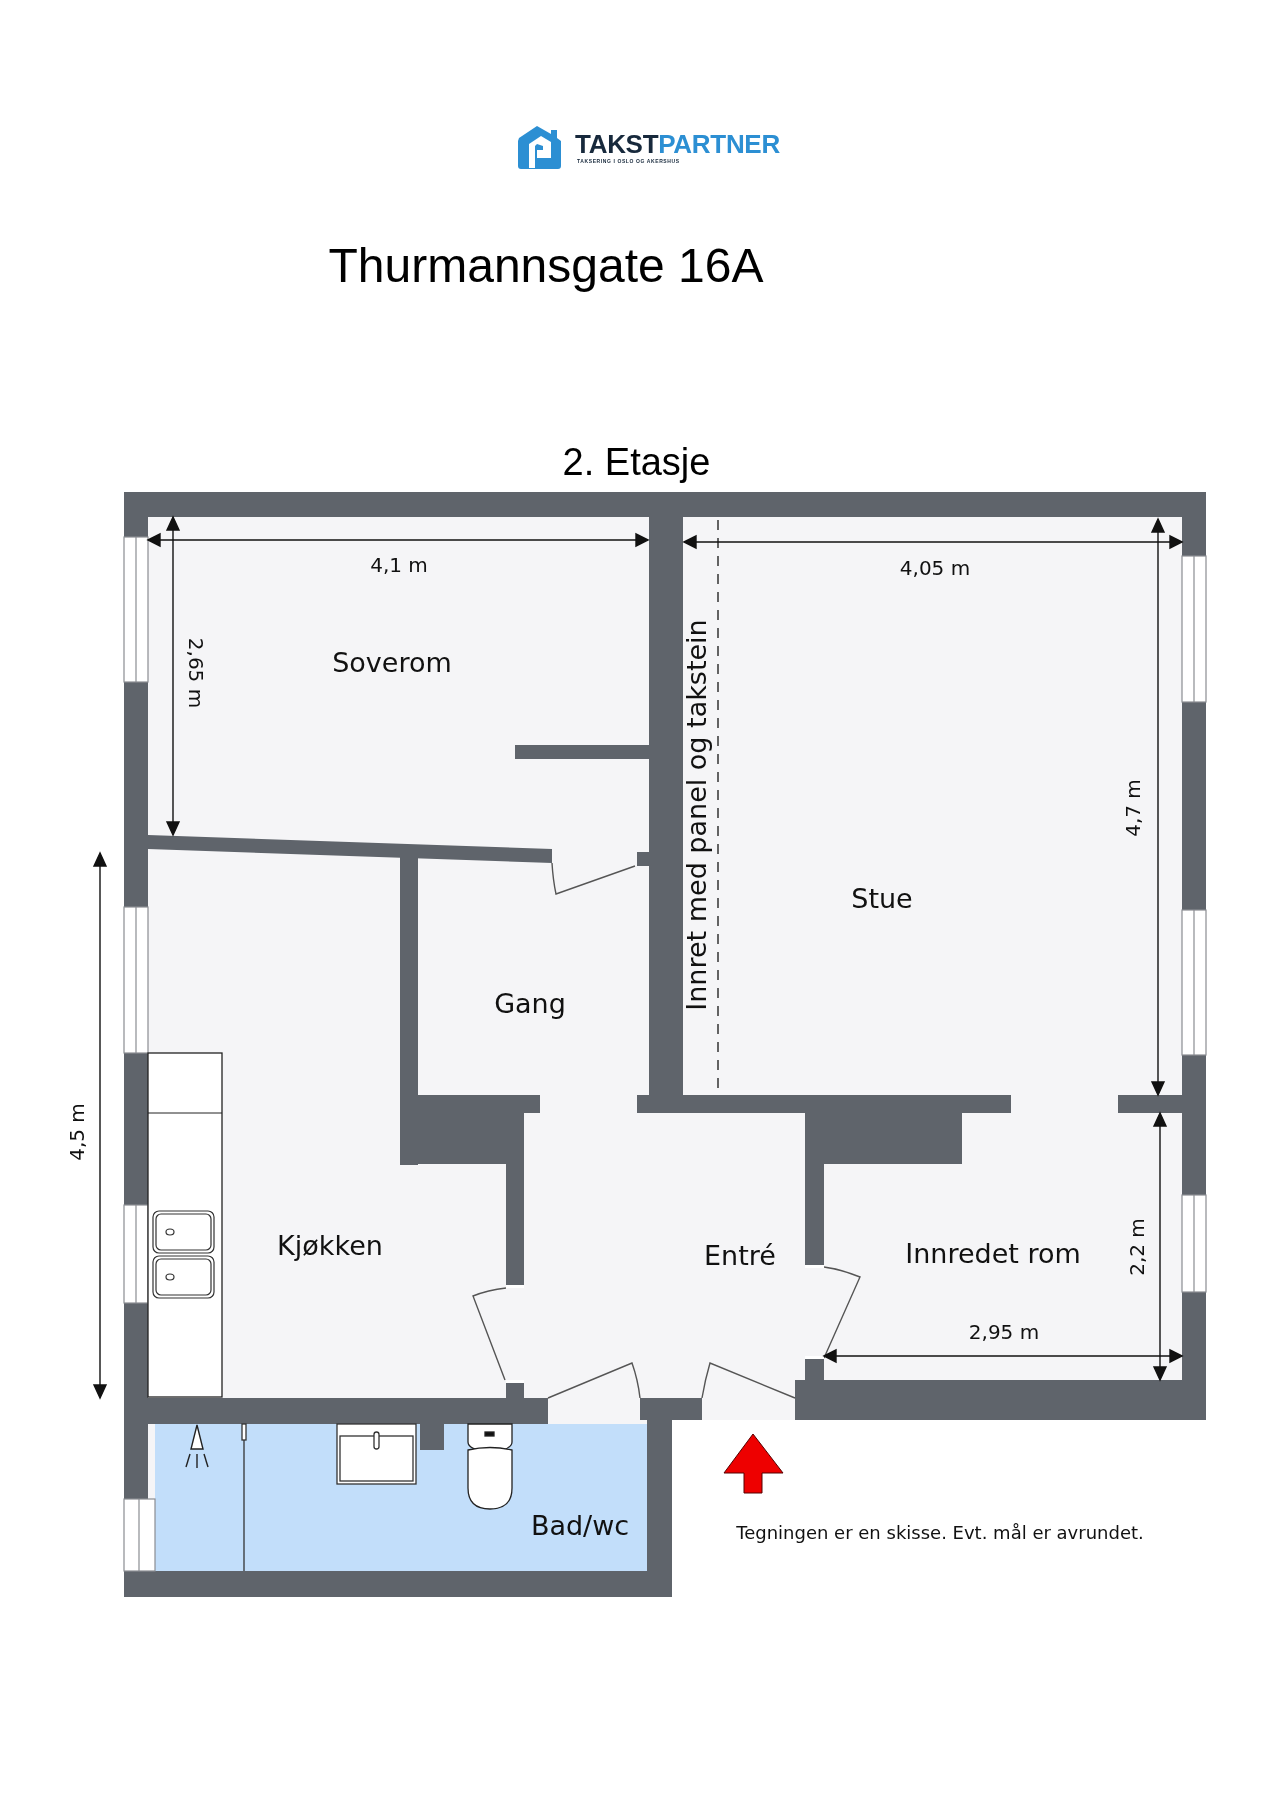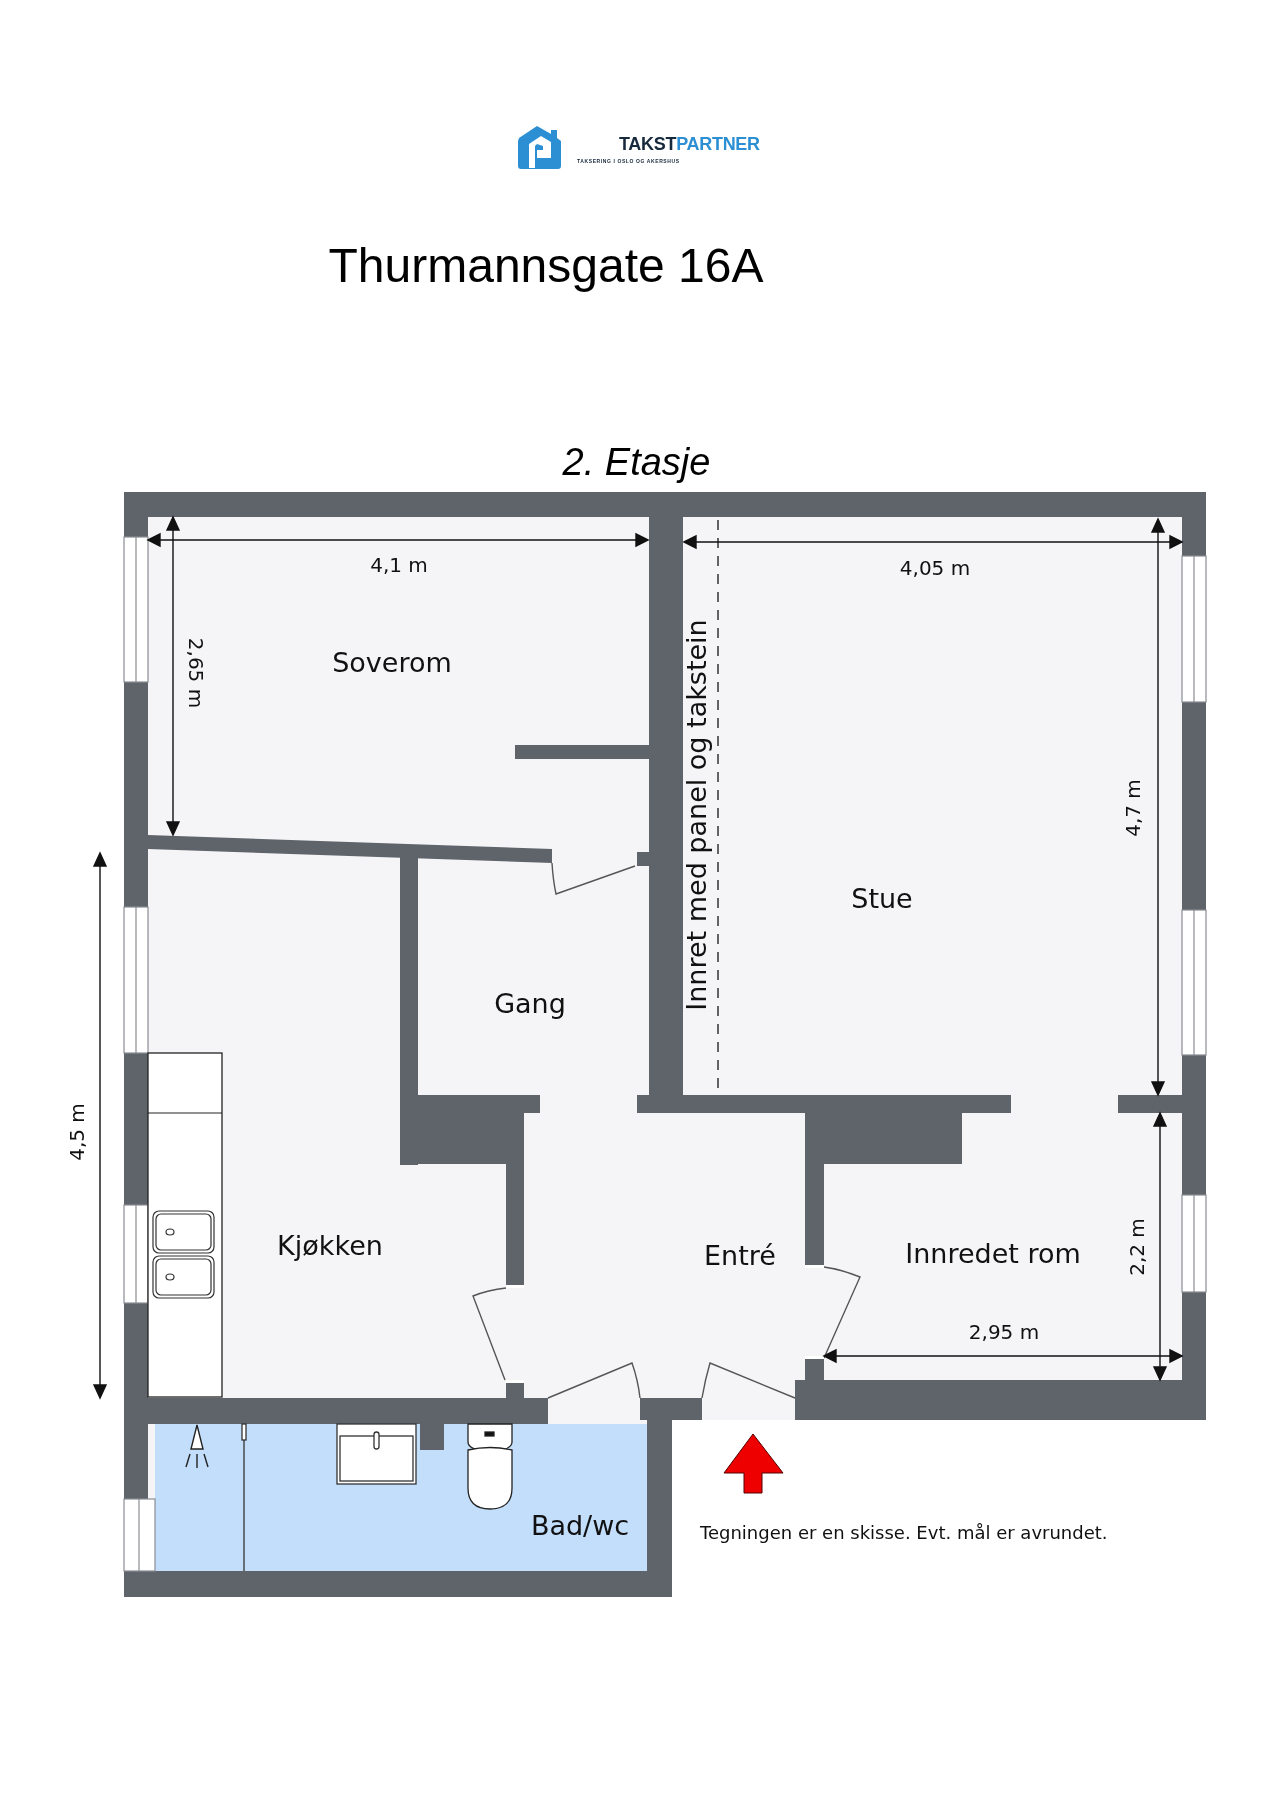--- a/index.html
+++ b/index.html
@@ -2,33 +2,33 @@
 <html><head>
 <meta charset="utf-8">
 <style>
   html, body { margin: 0; padding: 0; background: #ffffff; }
   body { width: 1273px; height: 1800px; position: relative; overflow: hidden;
          font-family: "DejaVu Sans", sans-serif; color: #111; }
   .abs { position: absolute; }
   .logo { left: 515px; top: 124px; width: 250px; height: 48px; }
   .logo-icon { position: absolute; left: 0; top: 0; width: 48px; height: 46px; }
   .logo-word { position: absolute; left: 60px; top: 8px; font-family: "Liberation Sans", sans-serif;
-               font-weight: bold; font-size: 18px; letter-spacing: -0.3px; white-space: nowrap; line-height: 24px; margin-left: 44px; }
+               font-weight: bold; font-size: 26px; letter-spacing: -0.3px; white-space: nowrap; line-height: 24px; }
   .logo-word .w1 { color: #17293c; }
   .logo-word .w2 { color: #2c8fd3; }
   .logo-tag { position: absolute; left: 62px; top: 34px; font-family: "Liberation Sans", sans-serif;
               font-size: 5px; font-weight: bold; color: #17293c; letter-spacing: 0.6px; white-space: nowrap; }
   .title { left: 0; width: 1092px; top: 238px; text-align: center;
            font-family: "Liberation Sans", sans-serif; font-size: 48px; line-height: 56px; color: #000; }
   .floor-title { left: 0; width: 1273px; top: 440px; text-align: center;
-           font-family: "Liberation Sans", sans-serif; font-size: 38px; line-height: 44px; color: #000; font-style: italic; }
+           font-family: "Liberation Sans", sans-serif; font-size: 38px; line-height: 44px; color: #000; }
   svg.plan { position: absolute; left: 0; top: 0; }
   .room-label { font-family: "DejaVu Sans", sans-serif; font-size: 27px; fill: #111; }
   .dim-label { font-family: "DejaVu Sans", sans-serif; font-size: 20px; fill: #111; }
-  .note { left: 700px; top: 1520px; width: 480px; 
+  .note { left: 700px; top: 1520px; width: 480px; text-align: center;
           font-family: "DejaVu Sans", sans-serif; font-size: 18px; line-height: 25px; color: #111; }
 </style>
 </head>
 <body>
 
 <div class="abs logo">
   <svg class="logo-icon" viewBox="0 0 48 46">
     <path d="M4 14 L22 2 L36 10 L36 6 L42 6 L42 14 L46 17 L46 42 Q46 45 43 45 L6 45 Q3 45 3 42 L3 17 Z" fill="#2c8fd3"></path>
     <path d="M14 44 L14 20 L26 12 L36 18 L36 34 L22 34 L22 26 L28 26 L28 22 L22 20 L20 22 L20 44 Z" fill="#ffffff"></path>
   </svg>

